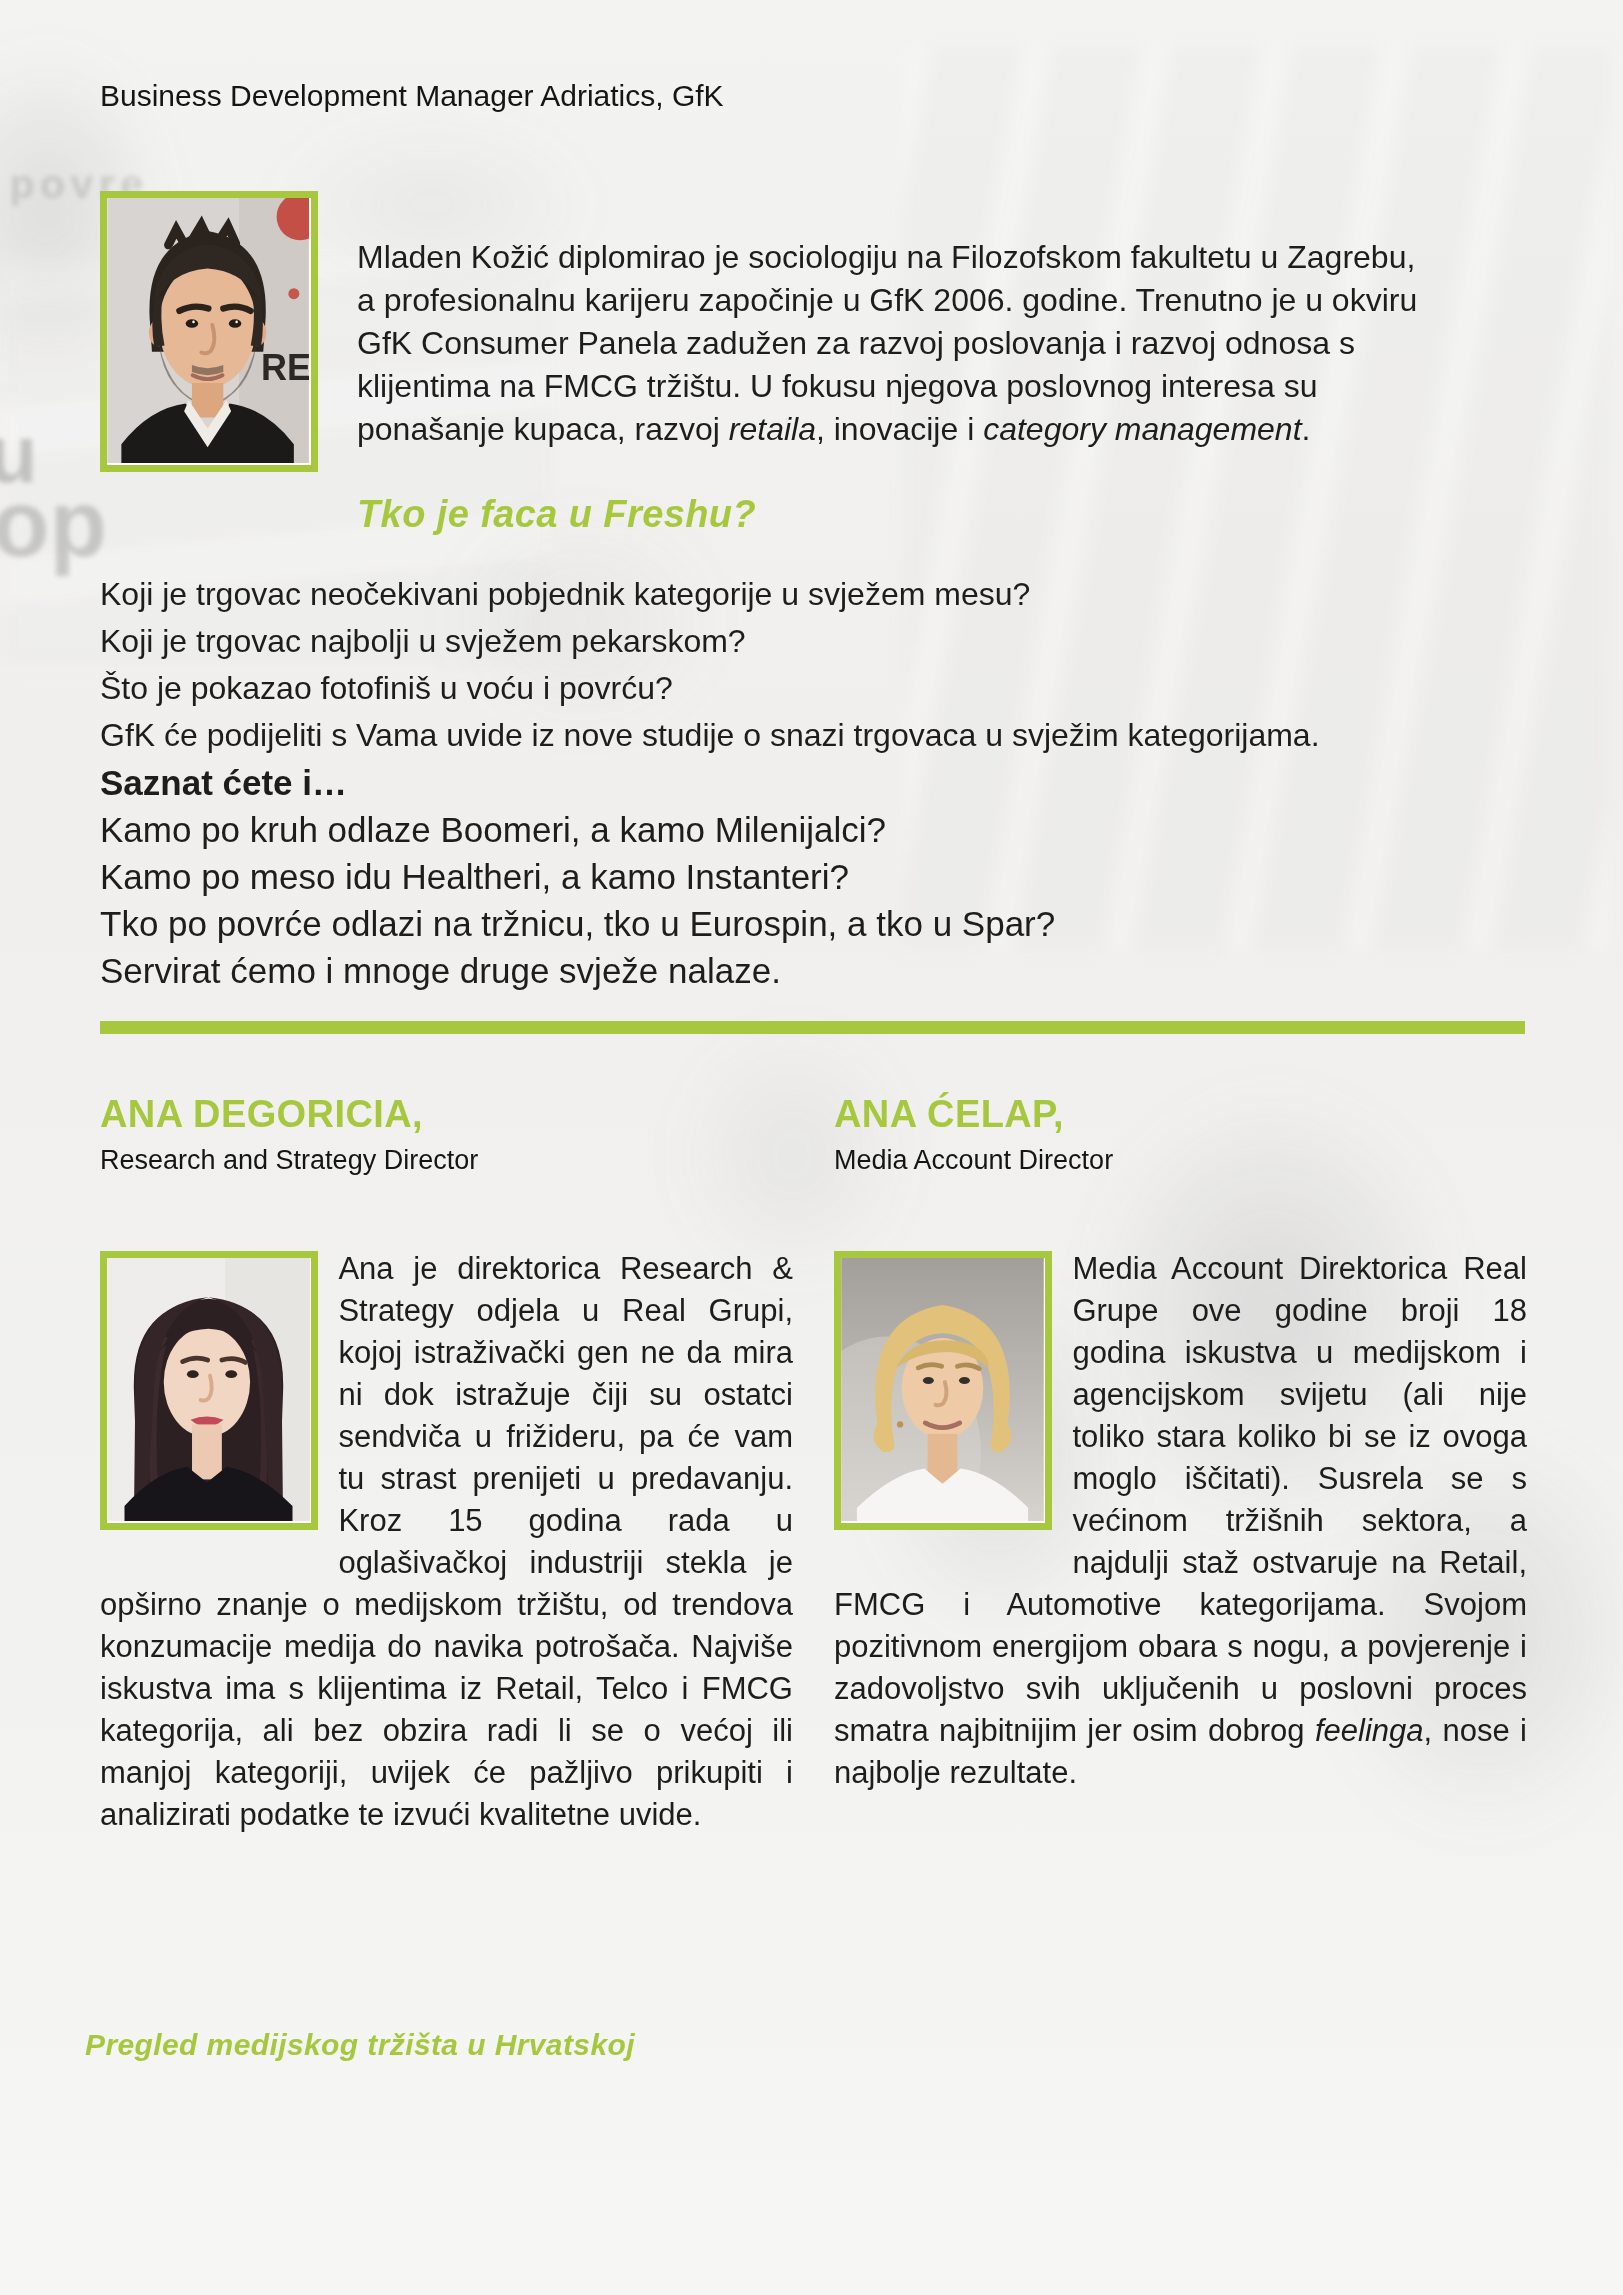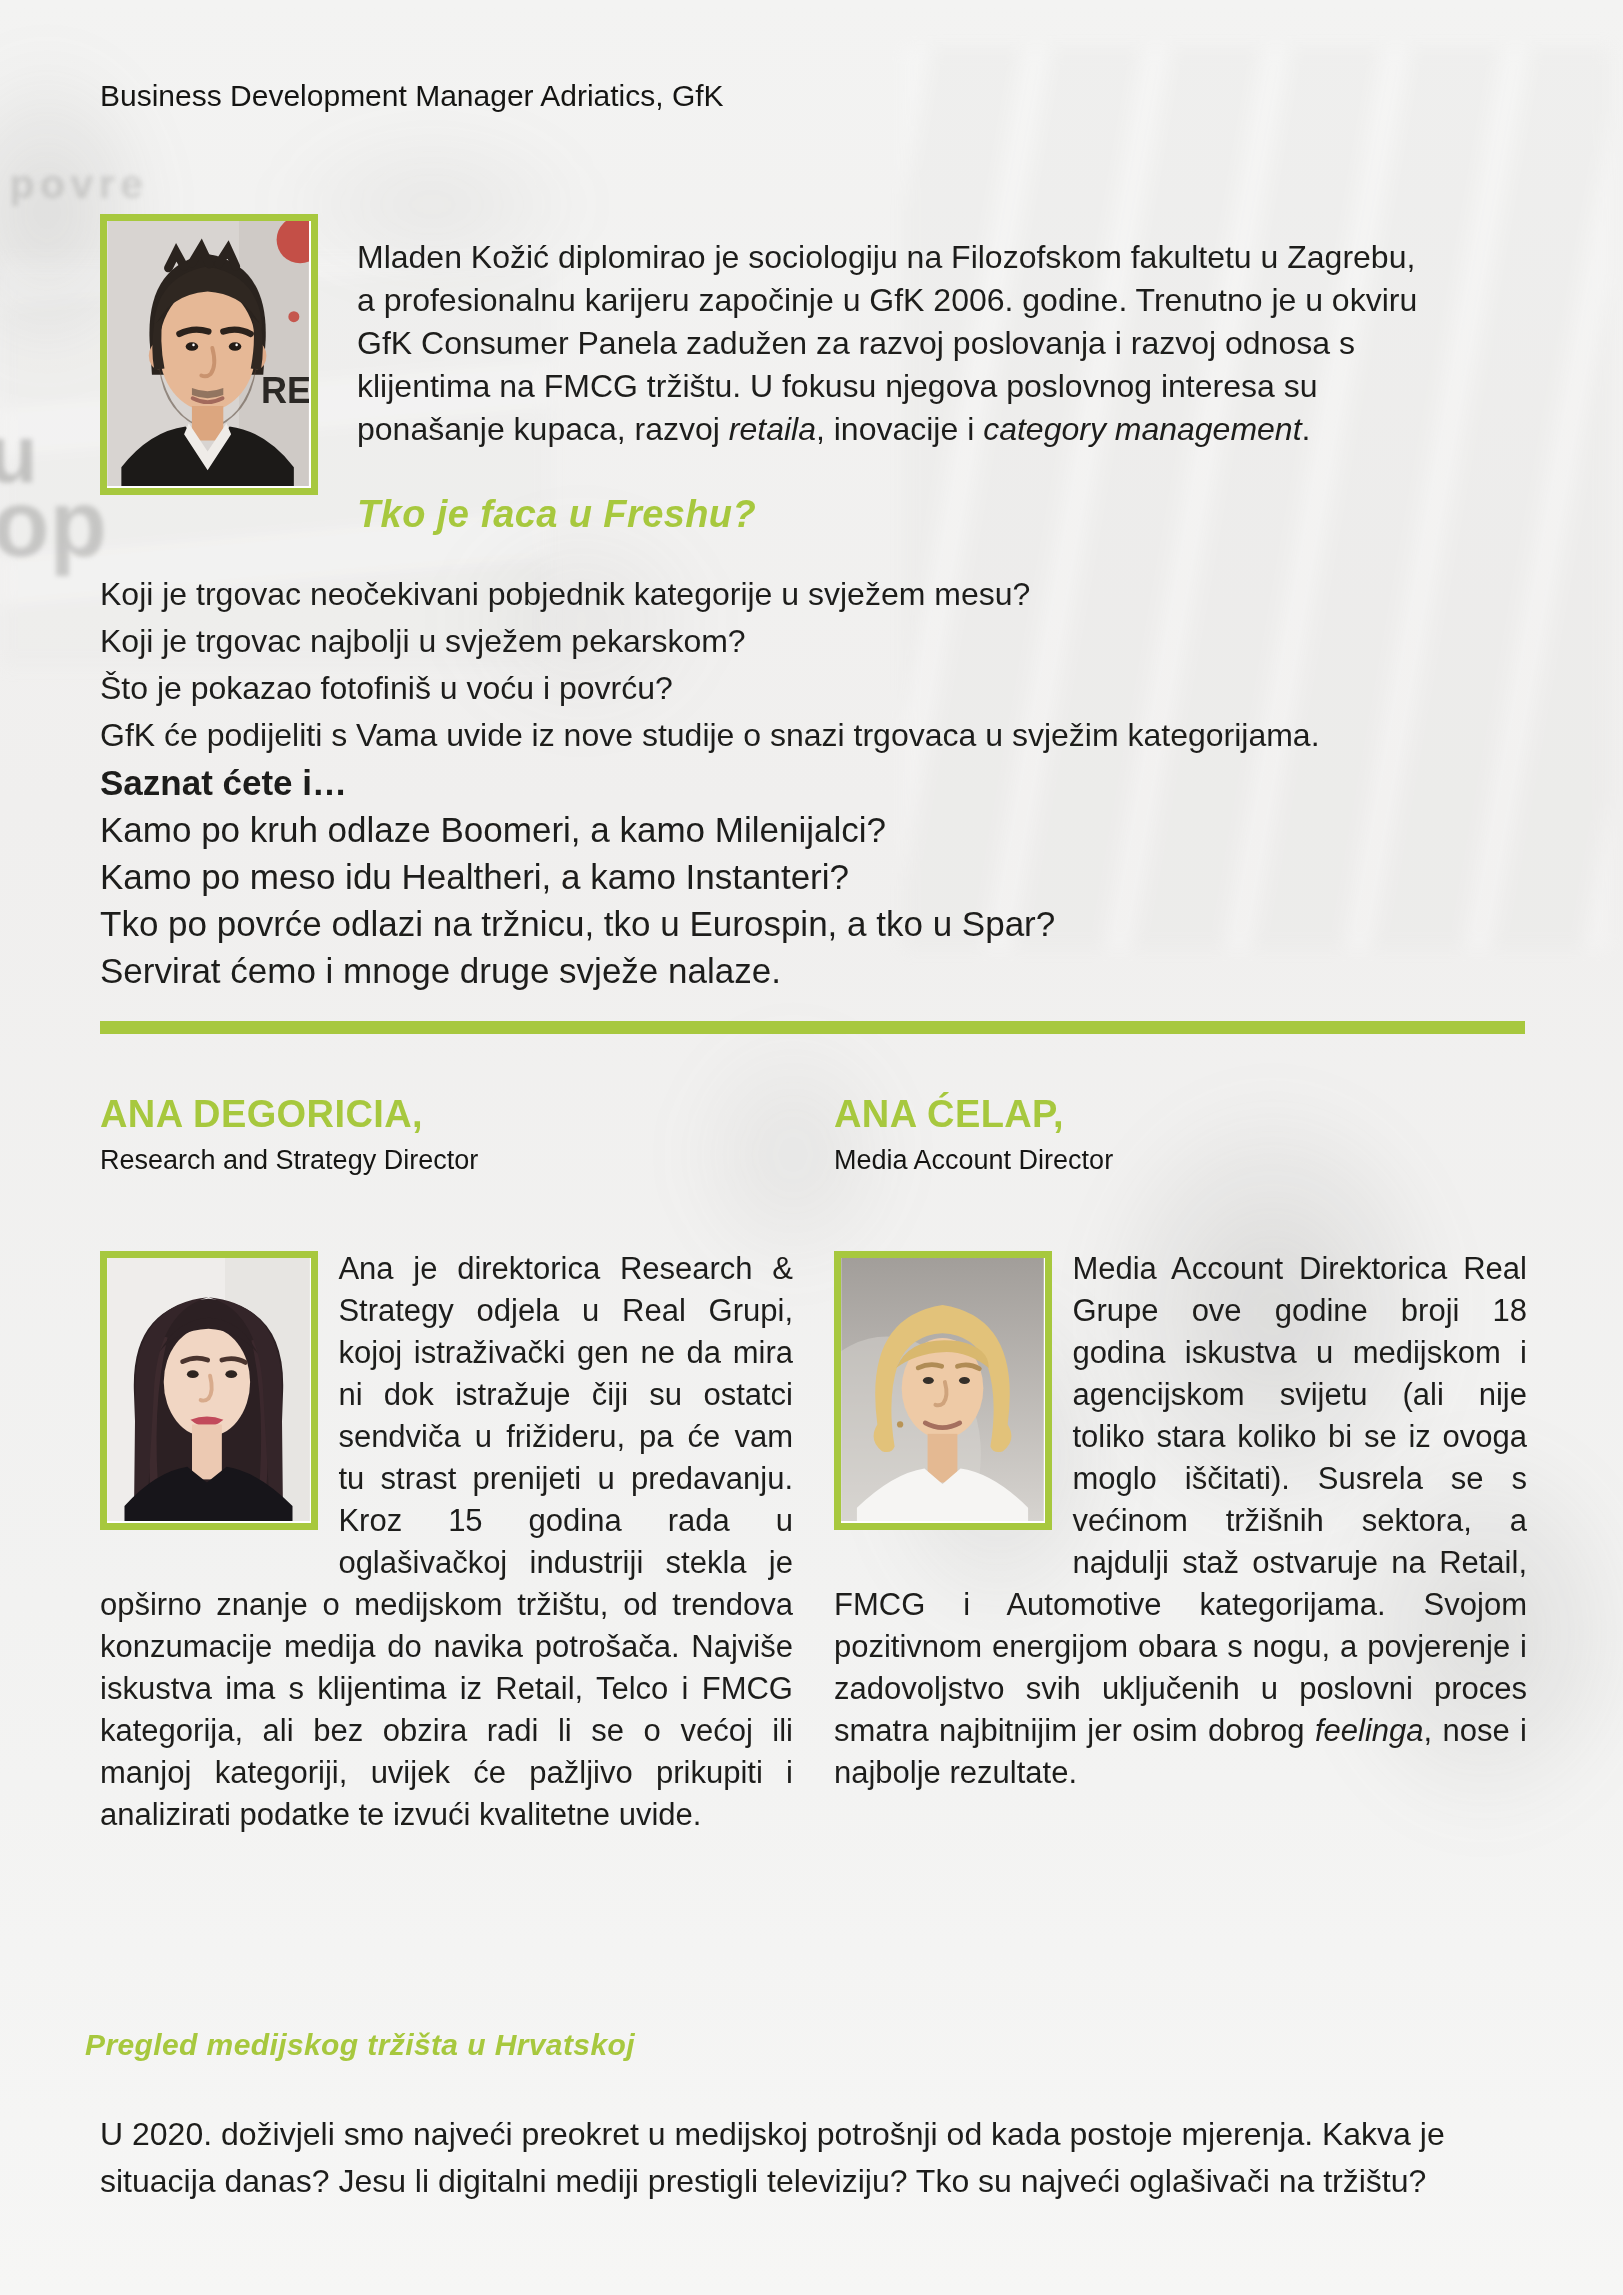--- a/index.html
+++ b/index.html
@@ -32,21 +32,21 @@
   .wm-u{left:-12.6px;top:407px;font-size:82px;opacity:.42;}
   .wm-op{left:-7.9px;top:470px;font-size:94px;opacity:.38;}
   
   .green{color:var(--accent,#a7c83e);}
   .photo-frame{background:#fff;border:7.9px solid var(--accent,#a7c83e);box-sizing:border-box;display:block;}
   .photo-frame svg{display:block;}
   
   .m-header{position:absolute;left:100px;top:79px;display:flex;align-items:baseline;gap:12.6px;white-space:nowrap;}
   .m-name{font-size:42px;font-weight:bold;letter-spacing:0.8px;}
   .m-role{font-size:30px;color:#151513;}
-  .photo-mladen{position:absolute;left:100px;top:214px;width:218px;height:281px;}
+  .photo-mladen{position:absolute;left:100px;top:191px;width:218px;height:281px;}
   .bio1{position:absolute;left:357px;top:204px;width:1072px;font-size:32px;line-height:43px;}
   .session-title{position:absolute;left:357px;top:493px;margin:0;font-size:38px;font-weight:bold;font-style:italic;letter-spacing:0.4px;}
   .qblock{position:absolute;left:100px;top:571px;width:1445px;font-size:32px;line-height:47px;}
   .lmblock{position:absolute;left:100px;top:759px;width:1445px;font-size:35px;line-height:47px;}
   .lm-head{font-weight:bold;}
   .divider{position:absolute;left:100px;top:1021px;width:1425px;height:13.4px;background:var(--accent,#a7c83e);border:none;margin:0;}
   
   .col{position:absolute;top:1093px;width:693px;}
   .col-left{left:100px;}
   .col-right{left:834px;}
@@ -188,16 +188,15 @@
           <path d="M107,210 Q129,222 151,210" stroke="#a5705f" stroke-width="6" fill="none" stroke-linecap="round"></path>
           <circle cx="75" cy="212" r="4" fill="#b99455"></circle>
           <rect x="110" y="224" width="38" height="62" fill="#e4b992"></rect>
           <path d="M20,335 L20,318 Q66,274 106,268 L129,288 L152,268 Q194,274 238,318 L238,335 Z" fill="#f6f5f3"></path>
         </svg>
       </span><span><span>Media Account Direktorica Real Grupe ove godine broji 18 godina iskustva u medijskom i agencijskom svijetu (ali nije toliko stara koliko bi se iz ovoga moglo iščitati). Susrela se s većinom tržišnih sektora, a najdulji staž ostvaruje na Retail, FMCG i Automotive kategorijama. Svojom pozitivnom energijom obara s nogu, a povjerenje i zadovoljstvo svih uključenih u poslovni proces smatra najbitnijim jer osim dobrog </span><em>feelinga</em><span>, nose i najbolje rezultate.</span></span>
     </div>
   </div>
 
   <h2 class="media-title green">Pregled medijskog tržišta u Hrvatskoj</h2>
-  <div class="media-intro">U 2020. doživjeli smo najveći preokret u medijskoj potrošnji od kada postoje mjerenja. Kakva je situacija danas? Jesu li digitalni mediji prestigli televiziju? Tko su najveći oglašivači na tržištu?</div>
 
 </div>
 
 
 </body></html>

